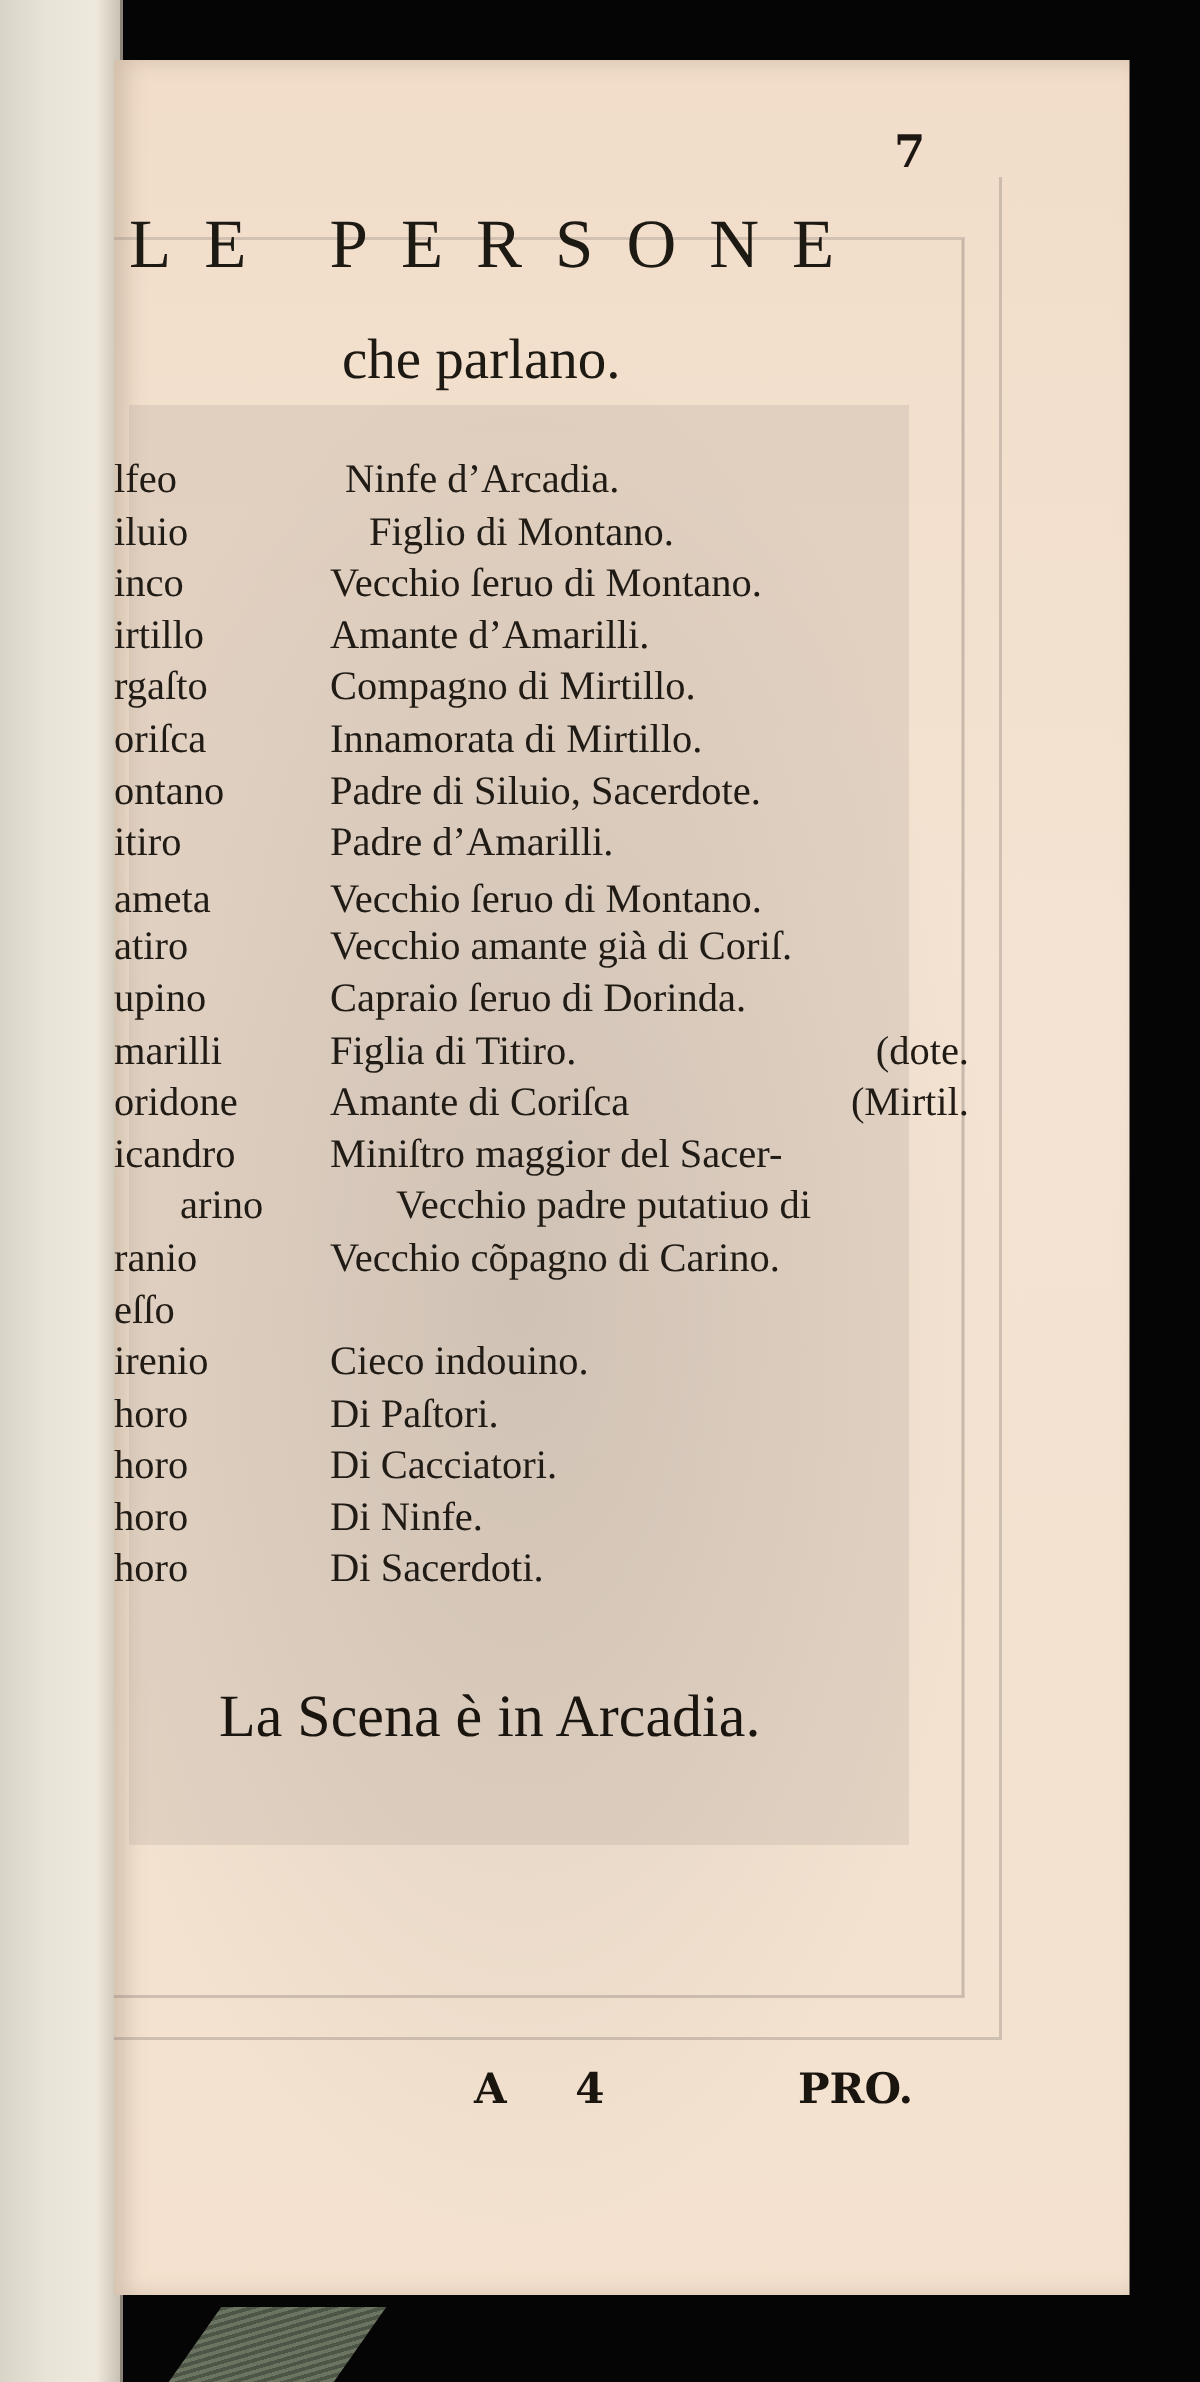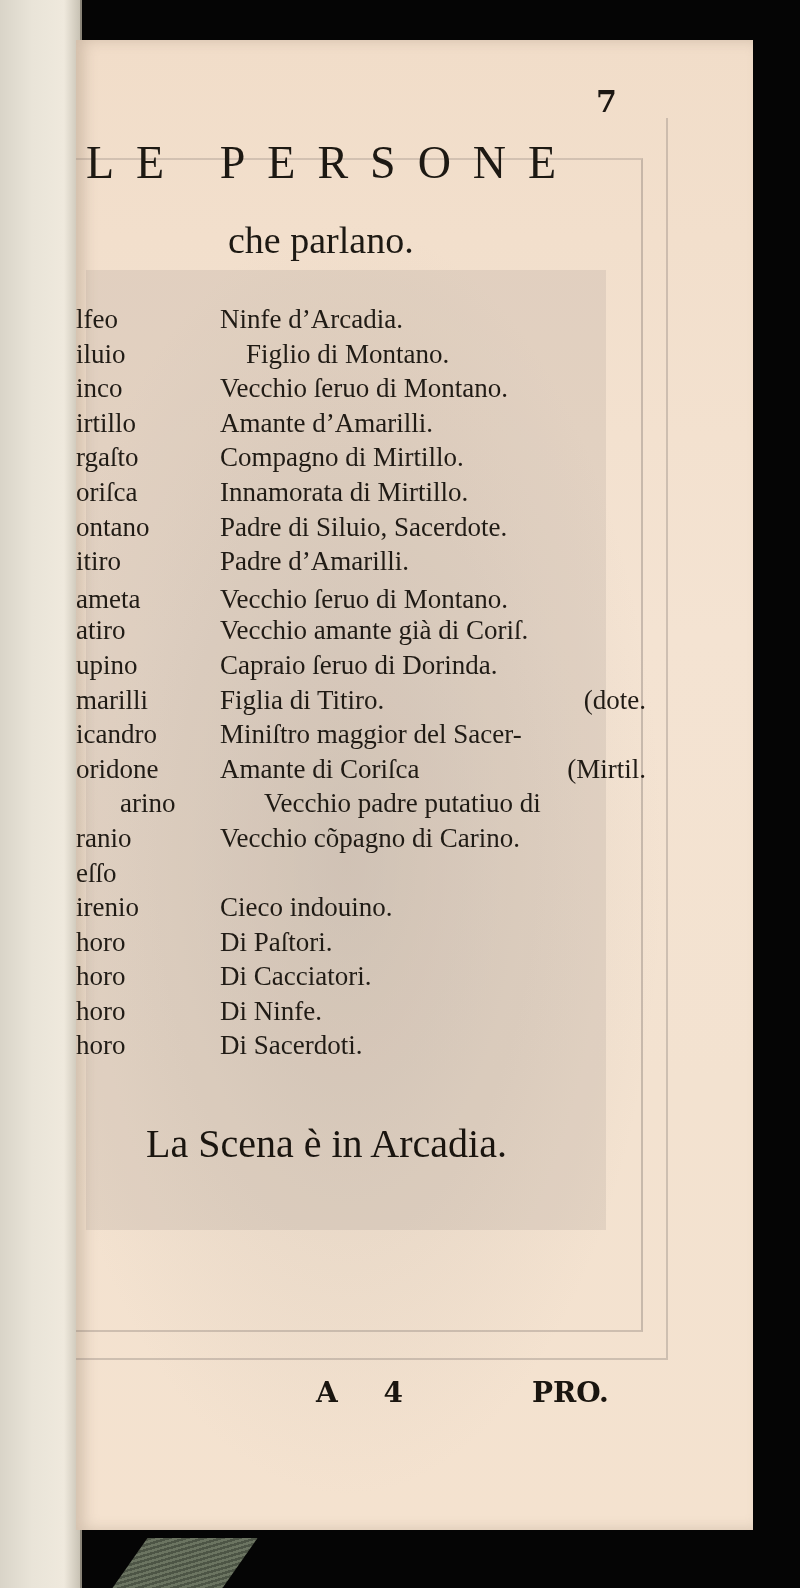--- a/index.html
+++ b/index.html
@@ -66,21 +66,21 @@
 <div class="page">
   <div class="ghost-frame2"></div>
   <div class="ghost-frame1"></div>
   <div class="ghost-box"></div>
 
   <div class="page-number">7</div>
   <div class="title">LE PERSONE</div>
   <div class="subtitle">che parlano.</div>
 
   <div class="cast" id="cast">
-      <div class="row" style="position: relative;">
+      <div class="row" style="position: relative; gap: 10px;">
         <div class="name"><span>lfeo</span></div>
         <div class="role">Ninfe d’Arcadia.</div>
       </div>
       <div class="row" style="position: relative; gap: 26px;">
         <div class="name"><span>iluio</span></div>
         <div class="role">Figlio di Montano.</div>
       </div>
       <div class="row" style="position: relative;">
         <div class="name"><span>inco</span></div>
         <div class="role">Vecchio ſeruo di Montano.</div>
@@ -116,27 +116,27 @@
       <div class="row" style="position: relative;">
         <div class="name"><span>upino</span></div>
         <div class="role">Capraio ſeruo di Dorinda.</div>
       </div>
       <div class="row" style="position: relative;">
         <div class="name"><span>marilli</span></div>
         <div class="role">Figlia di Titiro.</div>
         <span class="role-right" style="right: 30px;">(dote.</span>
       </div>
       <div class="row" style="position: relative;">
-        <div class="name"><span>icandro</span></div>
-        <div class="role">Miniſtro maggior del Sacer-</div>
-      </div>
-      <div class="row" style="position: relative;">
         <div class="name"><span>oridone</span></div>
         <div class="role">Amante di Coriſca</div>
         <span class="role-right" style="right: 30px;">(Mirtil.</span>
+      </div>
+      <div class="row" style="position: relative;">
+        <div class="name"><span>icandro</span></div>
+        <div class="role">Miniſtro maggior del Sacer-</div>
       </div>
       <div class="row" style="position: relative; margin-left: 44px;">
         <div class="name"><span>arino</span></div>
         <div class="role">Vecchio padre putatiuo di</div>
       </div>
       <div class="row" style="position: relative;">
         <div class="name"><span>ranio</span></div>
         <div class="role">Vecchio cõpagno di Carino.</div>
       </div>
       <div class="row" style="position: relative;">

